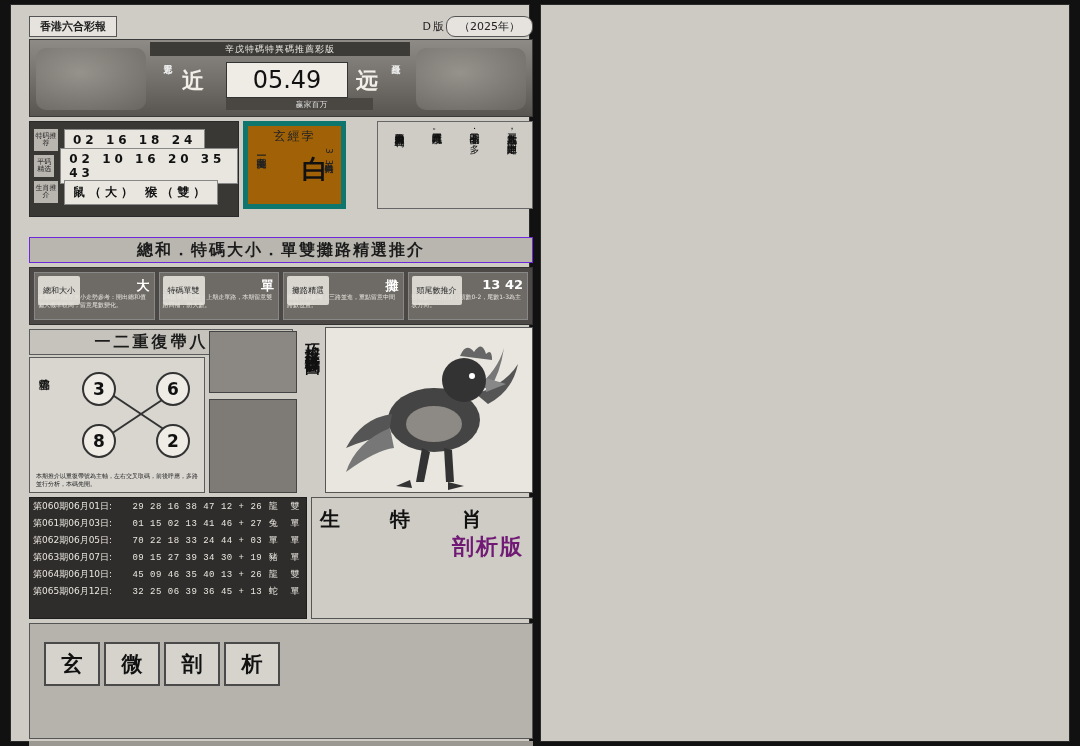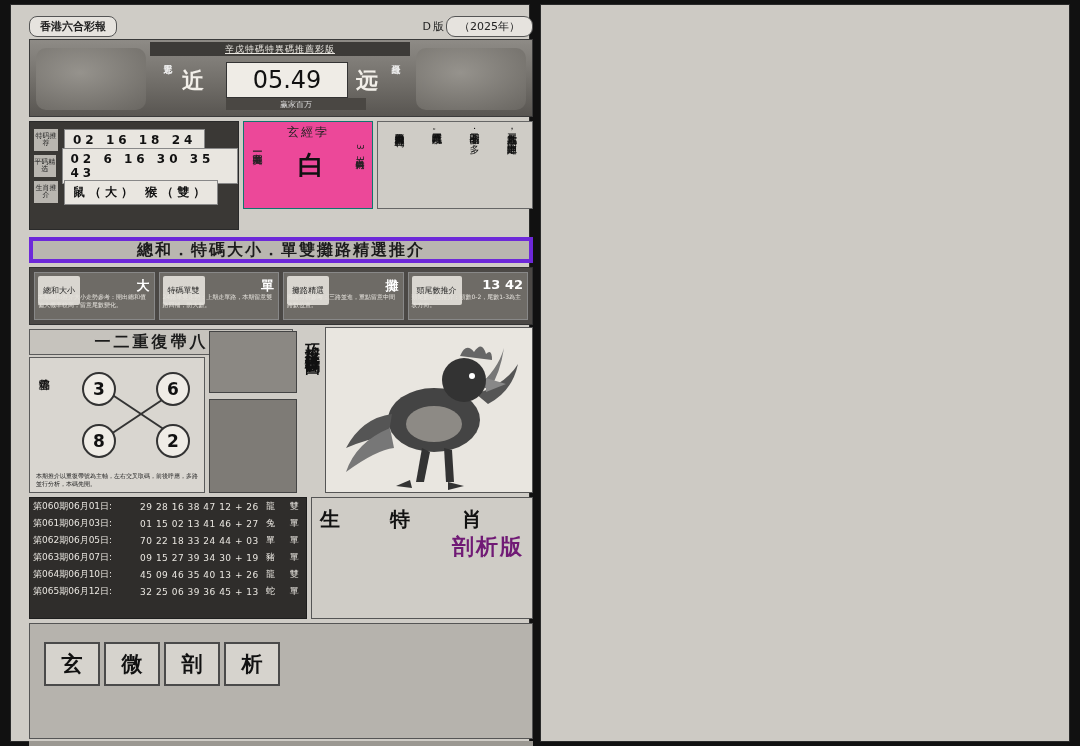--- a/index.html
+++ b/index.html
@@ -6,48 +6,48 @@
   body{width:1080px;height:746px;font-family:"DejaVu Sans","Liberation Sans",sans-serif;overflow:hidden;}
   .page{position:relative;width:1080px;height:746px;background:#111;}
   .sheet{position:absolute;background:#d8d5d0;border:1px solid #2a2a2a;box-sizing:border-box;}
   #left-sheet{left:10px;top:4px;width:520px;height:738px;background:#cfccc6;}
   #right-sheet{left:540px;top:4px;width:530px;height:738px;background:#cdcac4;}
 
   .bar{position:absolute;box-sizing:border-box;}
 
   
   #l-header{left:18px;top:10px;width:504px;height:22px;display:flex;align-items:center;}
-  .hdr-pill{border:1px solid #555;background:#e6e3de;font-size:11px;padding:2px 10px;border-radius:8px;font-weight:bold;color:#222;}
+  .hdr-pill{border:1px solid #555;background:#e6e3de;font-size:11px;padding:2px 10px;border-radius:0;font-weight:bold;color:#222;}
   .hdr-mid{flex:1;text-align:right;font-size:11px;color:#222;letter-spacing:2px;}
   .hdr-right{border:1px solid #555;background:#e6e3de;font-size:11px;padding:2px 12px;border-radius:9px;color:#222;}
 
   #l-banner{left:18px;top:34px;width:504px;height:78px;background:linear-gradient(180deg,#8e8b86,#6f6c67 60%,#585551);border:1px solid #3a3a3a;overflow:hidden;}
-  #l-banner .title-strip{position:absolute;left:120px;top:2px;width:260px;height:14px;background:#3d3b38;color:#e8e5df;font-size:9px;display:flex;align-items:center;justify-content:center;letter-spacing:1px;text-decoration:underline;}
+  #l-banner .title-strip{position:absolute;left:120px;top:2px;width:260px;height:14px;background:#3d3b38;color:#e8e5df;font-size:9px;display:flex;align-items:center;justify-content:center;letter-spacing:1px;}
   #l-banner .num{position:absolute;left:196px;top:22px;width:120px;height:34px;background:#efece6;border:1px solid #333;display:flex;align-items:center;justify-content:center;font-size:24px;font-weight:normal;color:#111;}
   #l-banner .lbl-l{position:absolute;left:152px;top:26px;font-size:22px;color:#f2efe9;font-weight:bold;}
   #l-banner .lbl-r{position:absolute;left:326px;top:26px;font-size:22px;color:#f2efe9;font-weight:bold;}
-  #l-banner .sub{position:absolute;left:196px;top:58px;width:140px;height:12px;background:#4a4743;color:#ddd;font-size:8px;display:flex;align-items:center;justify-content:center;}
+  #l-banner .sub{position:absolute;left:196px;top:58px;width:123px;height:12px;background:#4a4743;color:#ddd;font-size:8px;display:flex;align-items:center;justify-content:center;padding-left:24px;}
   .dragon{position:absolute;top:8px;width:110px;height:62px;background:radial-gradient(ellipse at 40% 40%,#9b9892,#6b6863);border-radius:10px;opacity:.85;}
   .vtxt{position:absolute;writing-mode:vertical-rl;font-size:9px;color:#eee;line-height:1.1;}
 
-  #l-box-a{left:18px;top:116px;width:210px;height:109px;background:#3a3835;border:1px solid #2a2a2a;}
+  #l-box-a{left:18px;top:116px;width:210px;height:96px;background:#3a3835;border:1px solid #2a2a2a;}
   .rowA{position:absolute;left:4px;height:24px;display:flex;align-items:center;}
   .tagA{width:24px;height:22px;background:#b9b6b0;color:#222;font-size:7px;display:flex;align-items:center;justify-content:center;text-align:center;line-height:1;margin-right:6px;}
   .numsA{background:#e9e6e0;color:#111;font-size:12px;font-weight:bold;letter-spacing:4px;padding:3px 8px;border:1px solid #888;}
 
-  #l-box-b{left:232px;top:116px;width:130px;height:88px;background:#ec4899;border:1px solid #0f766e;}
+  #l-box-b{left:232px;top:116px;width:103px;height:88px;background:#a16207;border:5px solid #0f766e;}
   #l-box-b .bt{position:absolute;left:0;top:2px;width:100%;text-align:center;font-size:12px;color:#222;letter-spacing:2px;}
   #l-box-b .big{position:absolute;left:54px;top:26px;font-size:26px;color:#111;font-weight:bold;}
   #l-box-b .sideL{position:absolute;left:6px;top:24px;writing-mode:vertical-rl;font-size:10px;color:#222;}
   #l-box-b .sideR{position:absolute;right:6px;top:22px;writing-mode:vertical-rl;font-size:9px;color:#222;}
 
   #l-box-c{left:366px;top:116px;width:156px;height:88px;background:#cfccc6;border:1px solid #666;display:flex;justify-content:space-around;padding:4px 2px;box-sizing:border-box;}
   #l-box-c .col{writing-mode:vertical-rl;font-size:10px;color:#111;line-height:1.25;}
 
-  #l-title-1{left:18px;top:232px;width:504px;height:26px;background:#b9b6b0;border:4px solid #6d28d9;display:flex;align-items:center;justify-content:center;font-size:16px;font-weight:bold;color:#1c1c1c;letter-spacing:2px;}
+  #l-title-1{left:18px;top:232px;width:504px;height:26px;background:#b9b6b0;border:1px solid #6d28d9;display:flex;align-items:center;justify-content:center;font-size:16px;font-weight:bold;color:#1c1c1c;letter-spacing:2px;}
   #l-band{left:18px;top:262px;width:504px;height:58px;background:#4b4845;border:1px solid #333;display:flex;gap:4px;padding:4px;box-sizing:border-box;}
   .bandcell{flex:1;background:#6e6b66;border:1px solid #888;position:relative;}
   .bandcell .cap{position:absolute;left:3px;top:3px;background:#d9d6d0;color:#222;font-size:8px;padding:9px 5px;border-radius:2px;}
   .bandcell .txt{position:absolute;left:3px;top:20px;right:3px;font-size:6px;color:#e6e3dd;line-height:1.25;}
   .bandcell .hot{position:absolute;right:4px;top:4px;font-size:13px;color:#fff;font-weight:bold;}
 
   #l-title-2{left:18px;top:324px;width:264px;height:26px;background:#c6c3bd;border:1px solid #5a5a5a;display:flex;align-items:center;justify-content:center;font-size:16px;font-weight:bold;color:#1c1c1c;letter-spacing:3px;}
   #l-cross{left:18px;top:352px;width:176px;height:136px;background:#d9d6d0;border:1px solid #5a5a5a;}
   #l-cross .vt{position:absolute;left:6px;top:12px;writing-mode:vertical-rl;font-size:11px;color:#111;line-height:1.3;}
   #l-cross .c{position:absolute;width:30px;height:30px;border:2px solid #333;border-radius:50%;background:#efece6;display:flex;align-items:center;justify-content:center;font-size:17px;font-weight:bold;color:#111;}
@@ -59,21 +59,21 @@
   #l-thumb1{left:198px;top:326px;width:88px;height:62px;background:#8b8883;border:1px solid #444;}
   #l-thumb2{left:198px;top:394px;width:88px;height:94px;background:#7e7b76;border:1px solid #444;}
   #l-vstrip{left:290px;top:326px;width:22px;height:162px;display:flex;align-items:flex-start;justify-content:center;}
   #l-vstrip span{writing-mode:vertical-rl;font-size:15px;color:#111;font-weight:bold;letter-spacing:3px;}
   #l-rooster{left:314px;top:322px;width:208px;height:166px;background:#e9e6e0;border:1px solid #555;overflow:hidden;}
 
   #l-table{left:18px;top:492px;width:278px;height:122px;background:#2f2d2b;border:1px solid #1e1e1e;color:#e9e6e0;}
   #l-table .thead{height:14px;background:#3c3a37;font-size:8px;display:flex;align-items:center;justify-content:center;letter-spacing:2px;color:#ddd;}
   #l-table .trow{display:flex;align-items:center;height:17px;font-size:9px;padding-left:3px;}
   #l-table .c-idx{width:118px;white-space:nowrap;}
-  #l-table .c-nums{flex:1;white-space:nowrap;letter-spacing:.5px;}
+  #l-table .c-nums{flex:1;white-space:nowrap;letter-spacing:.5px;font-family:Liberation Mono, monospace;}
   #l-table .c-z{width:26px;text-align:center;}
   #l-table .c-p{width:26px;text-align:center;}
 
   #l-burst{left:300px;top:492px;width:222px;height:122px;background:#cfccc6;border:1px solid #555;}
   #l-burst .w1{position:absolute;left:8px;top:8px;font-size:20px;font-weight:bold;color:#111;}
   #l-burst .w2{position:absolute;left:78px;top:8px;font-size:20px;font-weight:bold;color:#111;}
   #l-burst .w3{position:absolute;left:150px;top:8px;font-size:20px;font-weight:bold;color:#111;}
   #l-burst .px{position:absolute;left:140px;top:34px;font-size:22px;font-weight:bold;color:#701a75;letter-spacing:2px;}
 
   #l-footer{left:18px;top:618px;width:504px;height:116px;background:#b6b3ad;border:1px solid #555;}
@@ -106,21 +106,21 @@
       <div class="sub">赢家百万</div>
     </div>
 
     <div class="bar" id="l-box-a">
       <div class="rowA" style="top:6px;">
         <span class="tagA">特码推荐</span>
         <span class="numsA">02  16  18  24</span>
       </div>
       <div class="rowA" style="top:32px;justify-content:space-between;">
         <span class="tagA">平码精选</span>
-        <span class="numsA">02  6  16  30  35  43</span>
+        <span class="numsA">02  10  16  20  35  43</span>
       </div>
       <div class="rowA" style="top:58px;">
         <span class="tagA">生肖推介</span>
         <span class="numsA">鼠（大）    猴（雙）</span>
       </div>
     </div>
 
     <div class="bar" id="l-box-b">
       <div class="bt">玄經孛</div>
       <div class="sideL">一宣一卿美白毛</div>

